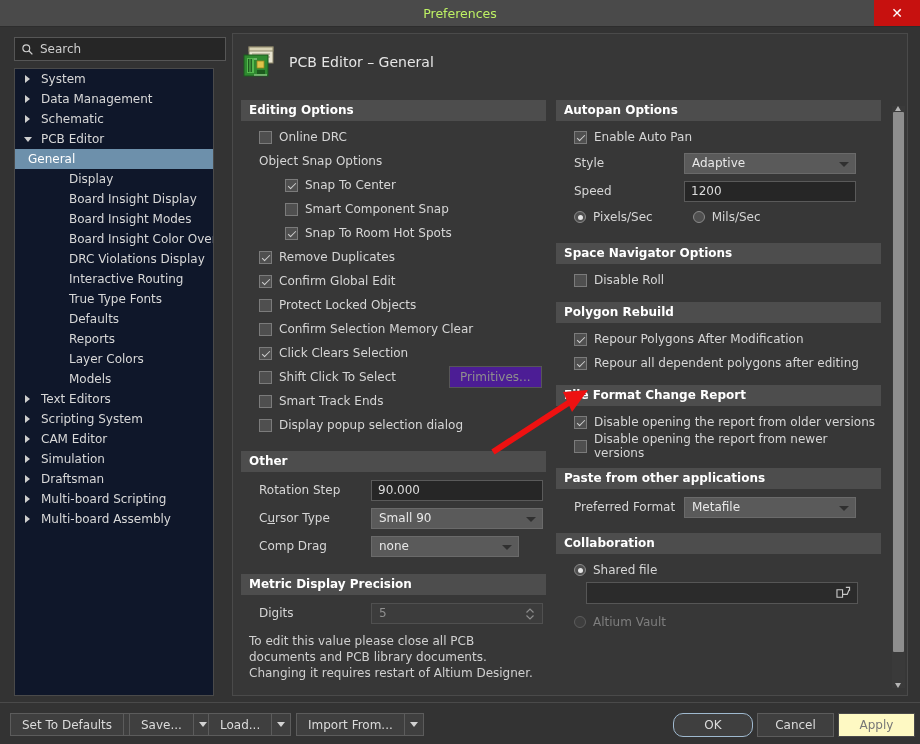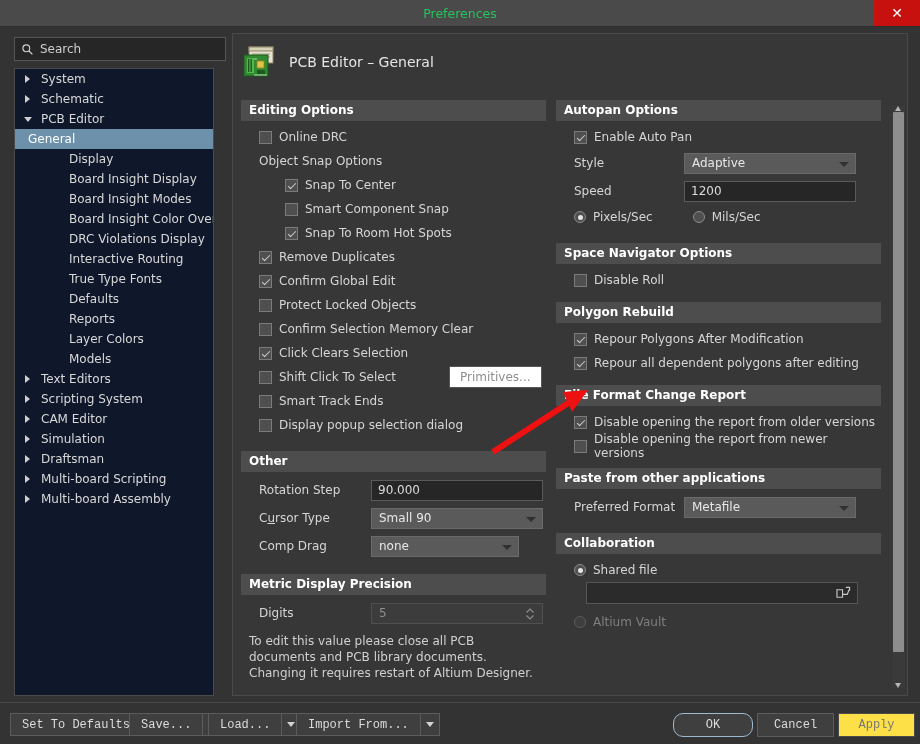--- a/index.html
+++ b/index.html
@@ -14,21 +14,21 @@
   #app { position: relative; width: 920px; height: 744px; background: #333333; }
 
   
   .titlebar {
     position: absolute; left: 0; top: 0; width: 920px; height: 27px;
     background: #4a4a4a;
     border-bottom: 1px solid #2d2d2d;
   }
   .titlebar .title {
     position: absolute; left: 0; right: 0; top: 0; line-height: 27px;
-    text-align: center; font-size: 12.5px; color: #22c55e;
+    text-align: center; font-size: 12.5px; color: #bef264;
   }
   .close-btn {
     position: absolute; right: 0; top: 0; width: 46px; height: 26px;
     background: #c7110f; color: #ffffff;
     display: flex; align-items: center; justify-content: center;
     font-size: 14px; font-weight: bold; line-height: 1; cursor: pointer;
   }
 
   
   .body-area {
@@ -157,21 +157,21 @@
   .spin {
     height: 21px; background: #3c3c3c; border: 1px solid #505050;
     color: #909090; font-size: 12px; padding: 0 22px 0 7px;
     line-height: 19px; position: relative;
   }
   .spin .updn {
     position: absolute; right: 7px; top: 3px;
     width: 10px; height: 14px; color: #8d8d8d;
   }
   .btn-sm {
-    height: 22px; background: #ffffff; border: 1px solid #565656;
+    height: 22px; background: #4c1d95; border: 1px solid #565656;
     color: #8e8e8e; font-size: 12px; font-family: inherit;
     padding: 0 10px; line-height: 20px; cursor: default;
   }
   .helptext {
     font-size: 12px; color: #d0d0d0; line-height: 16px;
     padding-left: 8px; padding-right: 4px;
   }
   .browse-wrap {
     position: relative; height: 22px; background: #2b2b2b;
     border: 1px solid #565656; margin-left: 30px; width: 272px;
@@ -197,21 +197,21 @@
     border-color: transparent transparent #b5b5b5 transparent;
   }
   .vsb .ar.dn {
     bottom: 0; border-width: 5px 3.5px 0 3.5px;
     border-color: #b5b5b5 transparent transparent transparent;
   }
 
   
   .footer {
     position: absolute; left: 0; top: 702px; width: 920px; height: 42px;
-    background: #333333; border-top: 1px solid #4a4a4a; font-family: Liberation Mono, monospace;
+    background: #333333; border-top: 1px solid #4a4a4a;
   }
   .split-btn {
     position: absolute; top: 10px; height: 23px;
     display: flex; align-items: stretch; cursor: pointer;
   }
   .split-btn .main {
     background: #3f3f3f; border: 1px solid #5c5c5c; border-right: 0;
     color: #dcdcdc; font-size: 12px; padding: 0 11px;
     display: flex; align-items: center; justify-content: center;
   }
@@ -224,21 +224,21 @@
     border-width: 5px 4px 0 4px;
     border-color: #d2d2d2 transparent transparent transparent;
   }
   .fbtn {
     position: absolute; top: 10px; height: 24px; width: 77px;
     background: #3f3f3f; border: 1px solid #5c5c5c;
     color: #dcdcdc; font-size: 12px; font-family: inherit;
     cursor: pointer;
   }
   .fbtn.primary { border: 1px solid #9fb9cf; width: 80px; }
-  .fbtn.disabled { color: #777777; border-color: #4a4a4a; background: #fde047; }
+  .fbtn.disabled { color: #777777; border-color: #4a4a4a; background: #fef9c3; }
 
   
   .annot { position: absolute; left: 0; top: 0; width: 920px; height: 744px; pointer-events: none; }
 </style>
 </head>
 <body>
 
 <div id="app">
 
   <div class="titlebar">
@@ -251,20 +251,21 @@
     <div class="search-wrap">
       <svg class="search-ico" viewBox="0 0 16 16">
         <circle cx="6.5" cy="6.5" r="4.2" fill="none" stroke="#cfcfcf" stroke-width="1.4"></circle>
         <line x1="9.6" y1="9.6" x2="14" y2="14" stroke="#cfcfcf" stroke-width="1.6"></line>
       </svg>
       <input class="search-input" type="text" placeholder="Search" style="">
     </div>
 
     <div class="tree" id="tree">
         <div class="tree-row lvl0"><span class="tri closed"></span><span class="lbl">System</span></div>
+        <div class="tree-row lvl0"><span class="tri closed"></span><span class="lbl">Data Management</span></div>
         <div class="tree-row lvl0"><span class="tri closed"></span><span class="lbl">Schematic</span></div>
         <div class="tree-row lvl0"><span class="tri open"></span><span class="lbl">PCB Editor</span></div>
         <div class="tree-row lvl1 selected"><span class="lbl">General</span></div>
         <div class="tree-row lvl1"><span class="lbl">Display</span></div>
         <div class="tree-row lvl1"><span class="lbl">Board Insight Display</span></div>
         <div class="tree-row lvl1"><span class="lbl">Board Insight Modes</span></div>
         <div class="tree-row lvl1"><span class="lbl">Board Insight Color Overrides</span></div>
         <div class="tree-row lvl1"><span class="lbl">DRC Violations Display</span></div>
         <div class="tree-row lvl1"><span class="lbl">Interactive Routing</span></div>
         <div class="tree-row lvl1"><span class="lbl">True Type Fonts</span></div>

